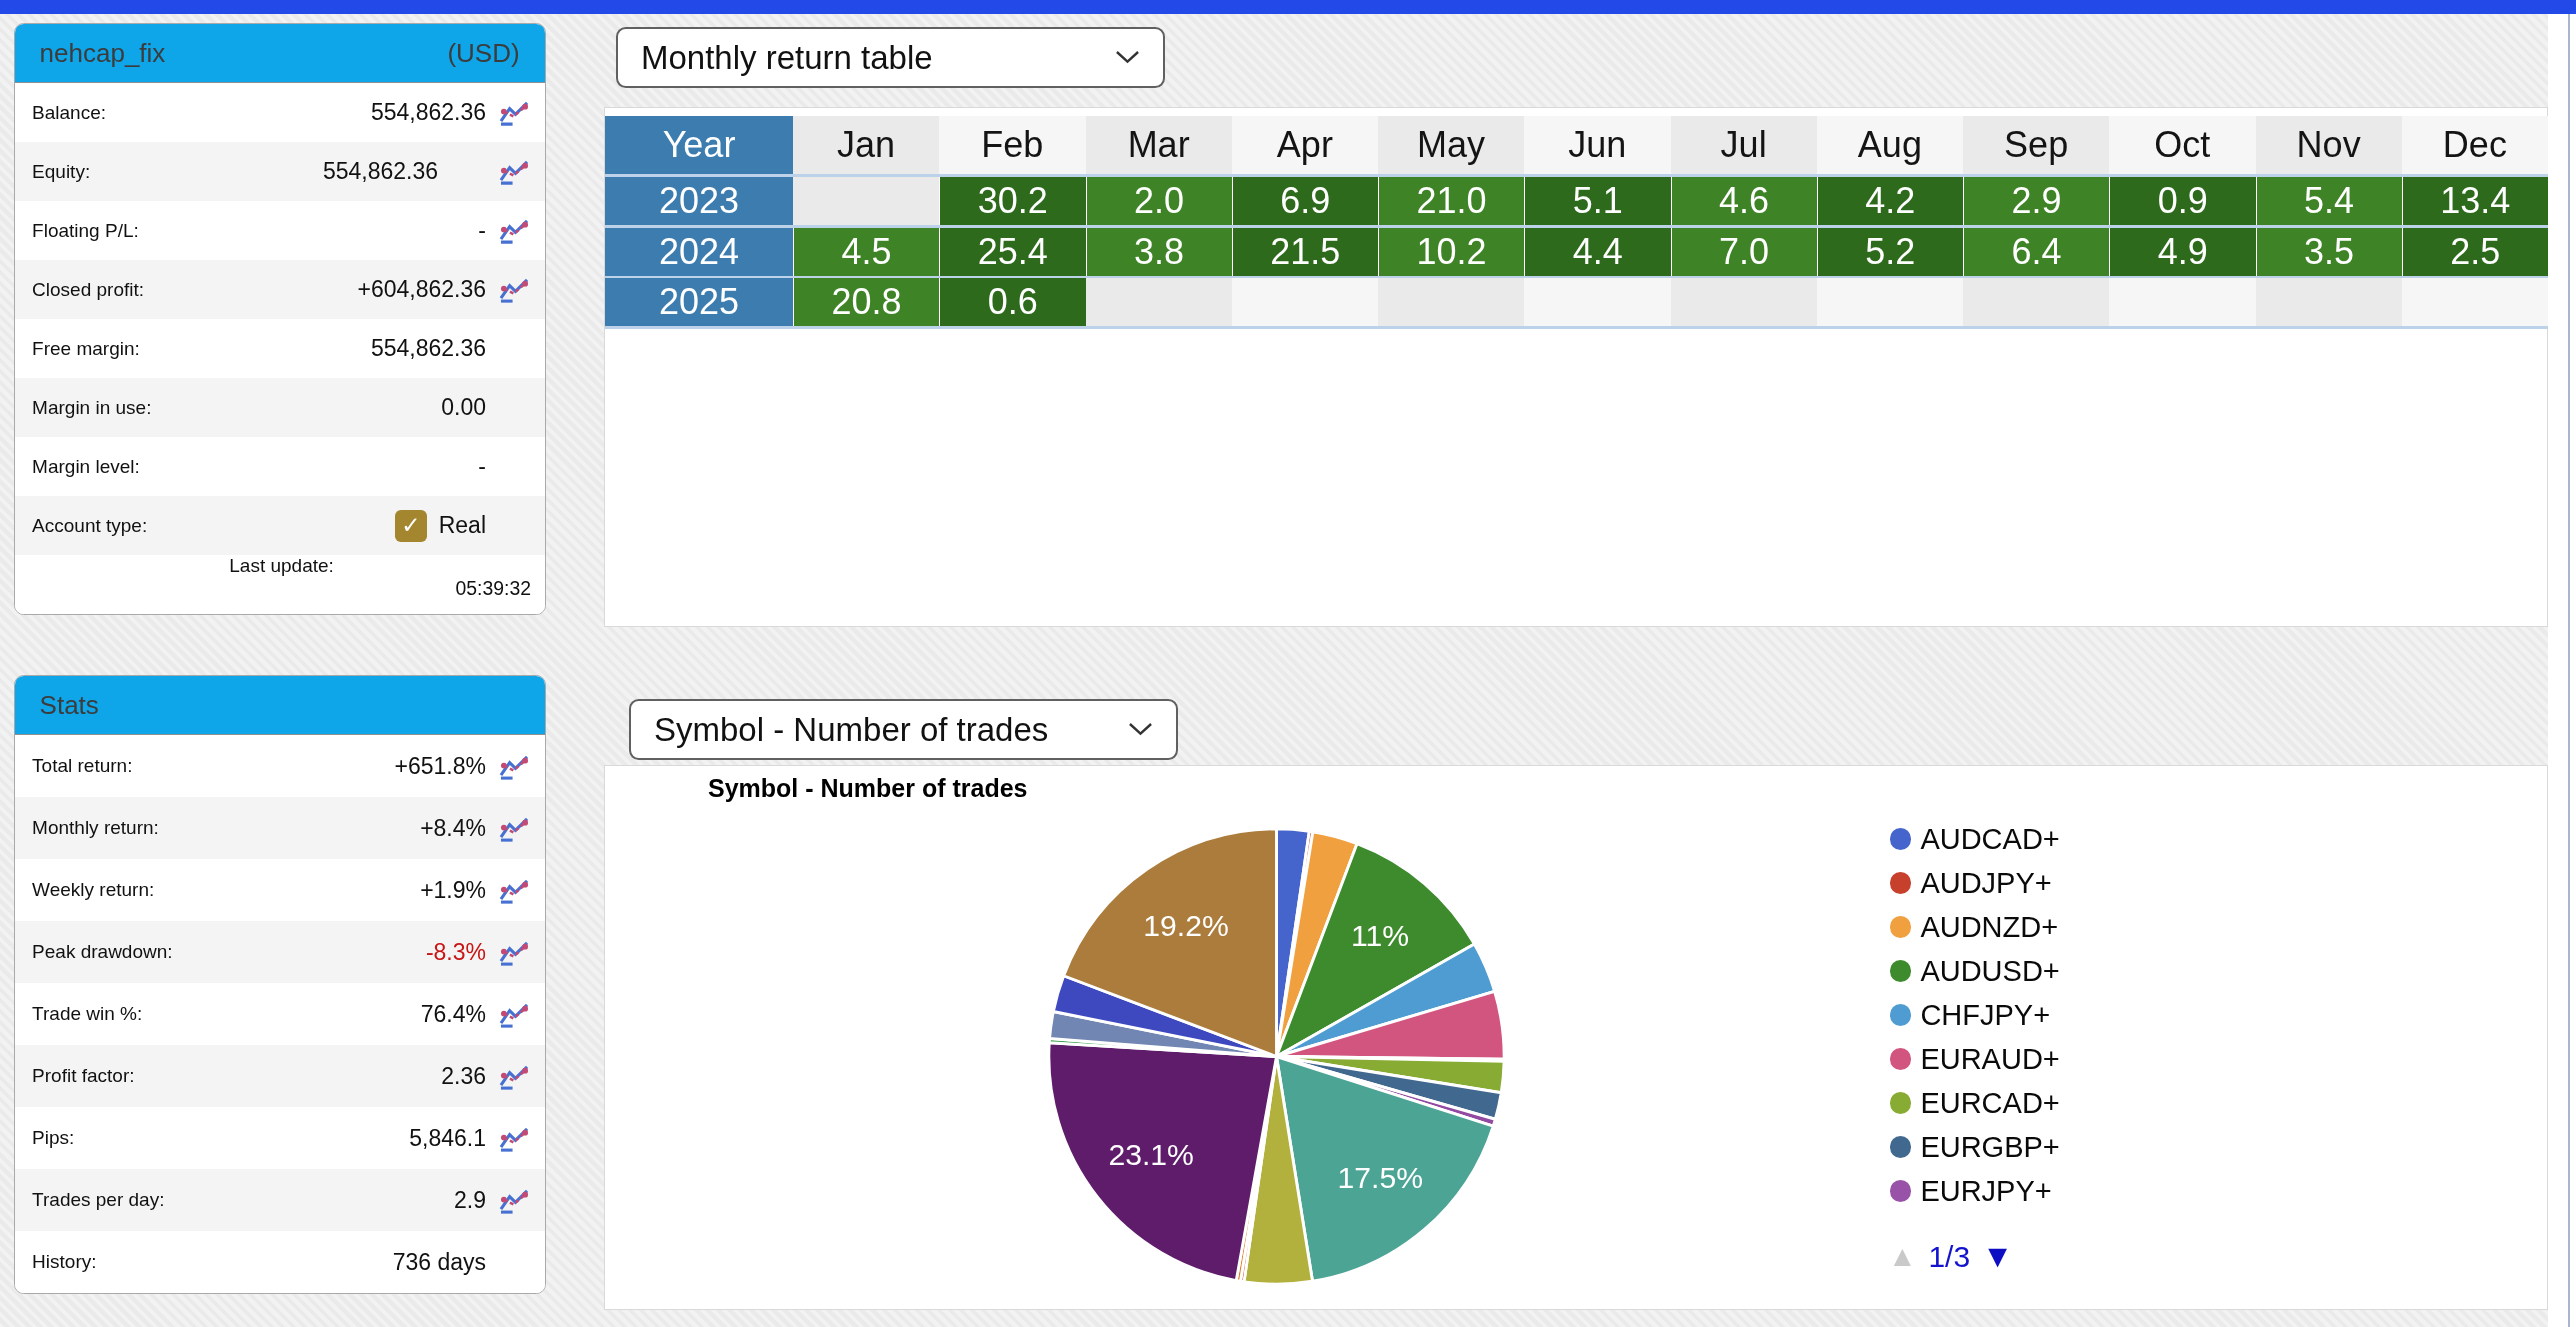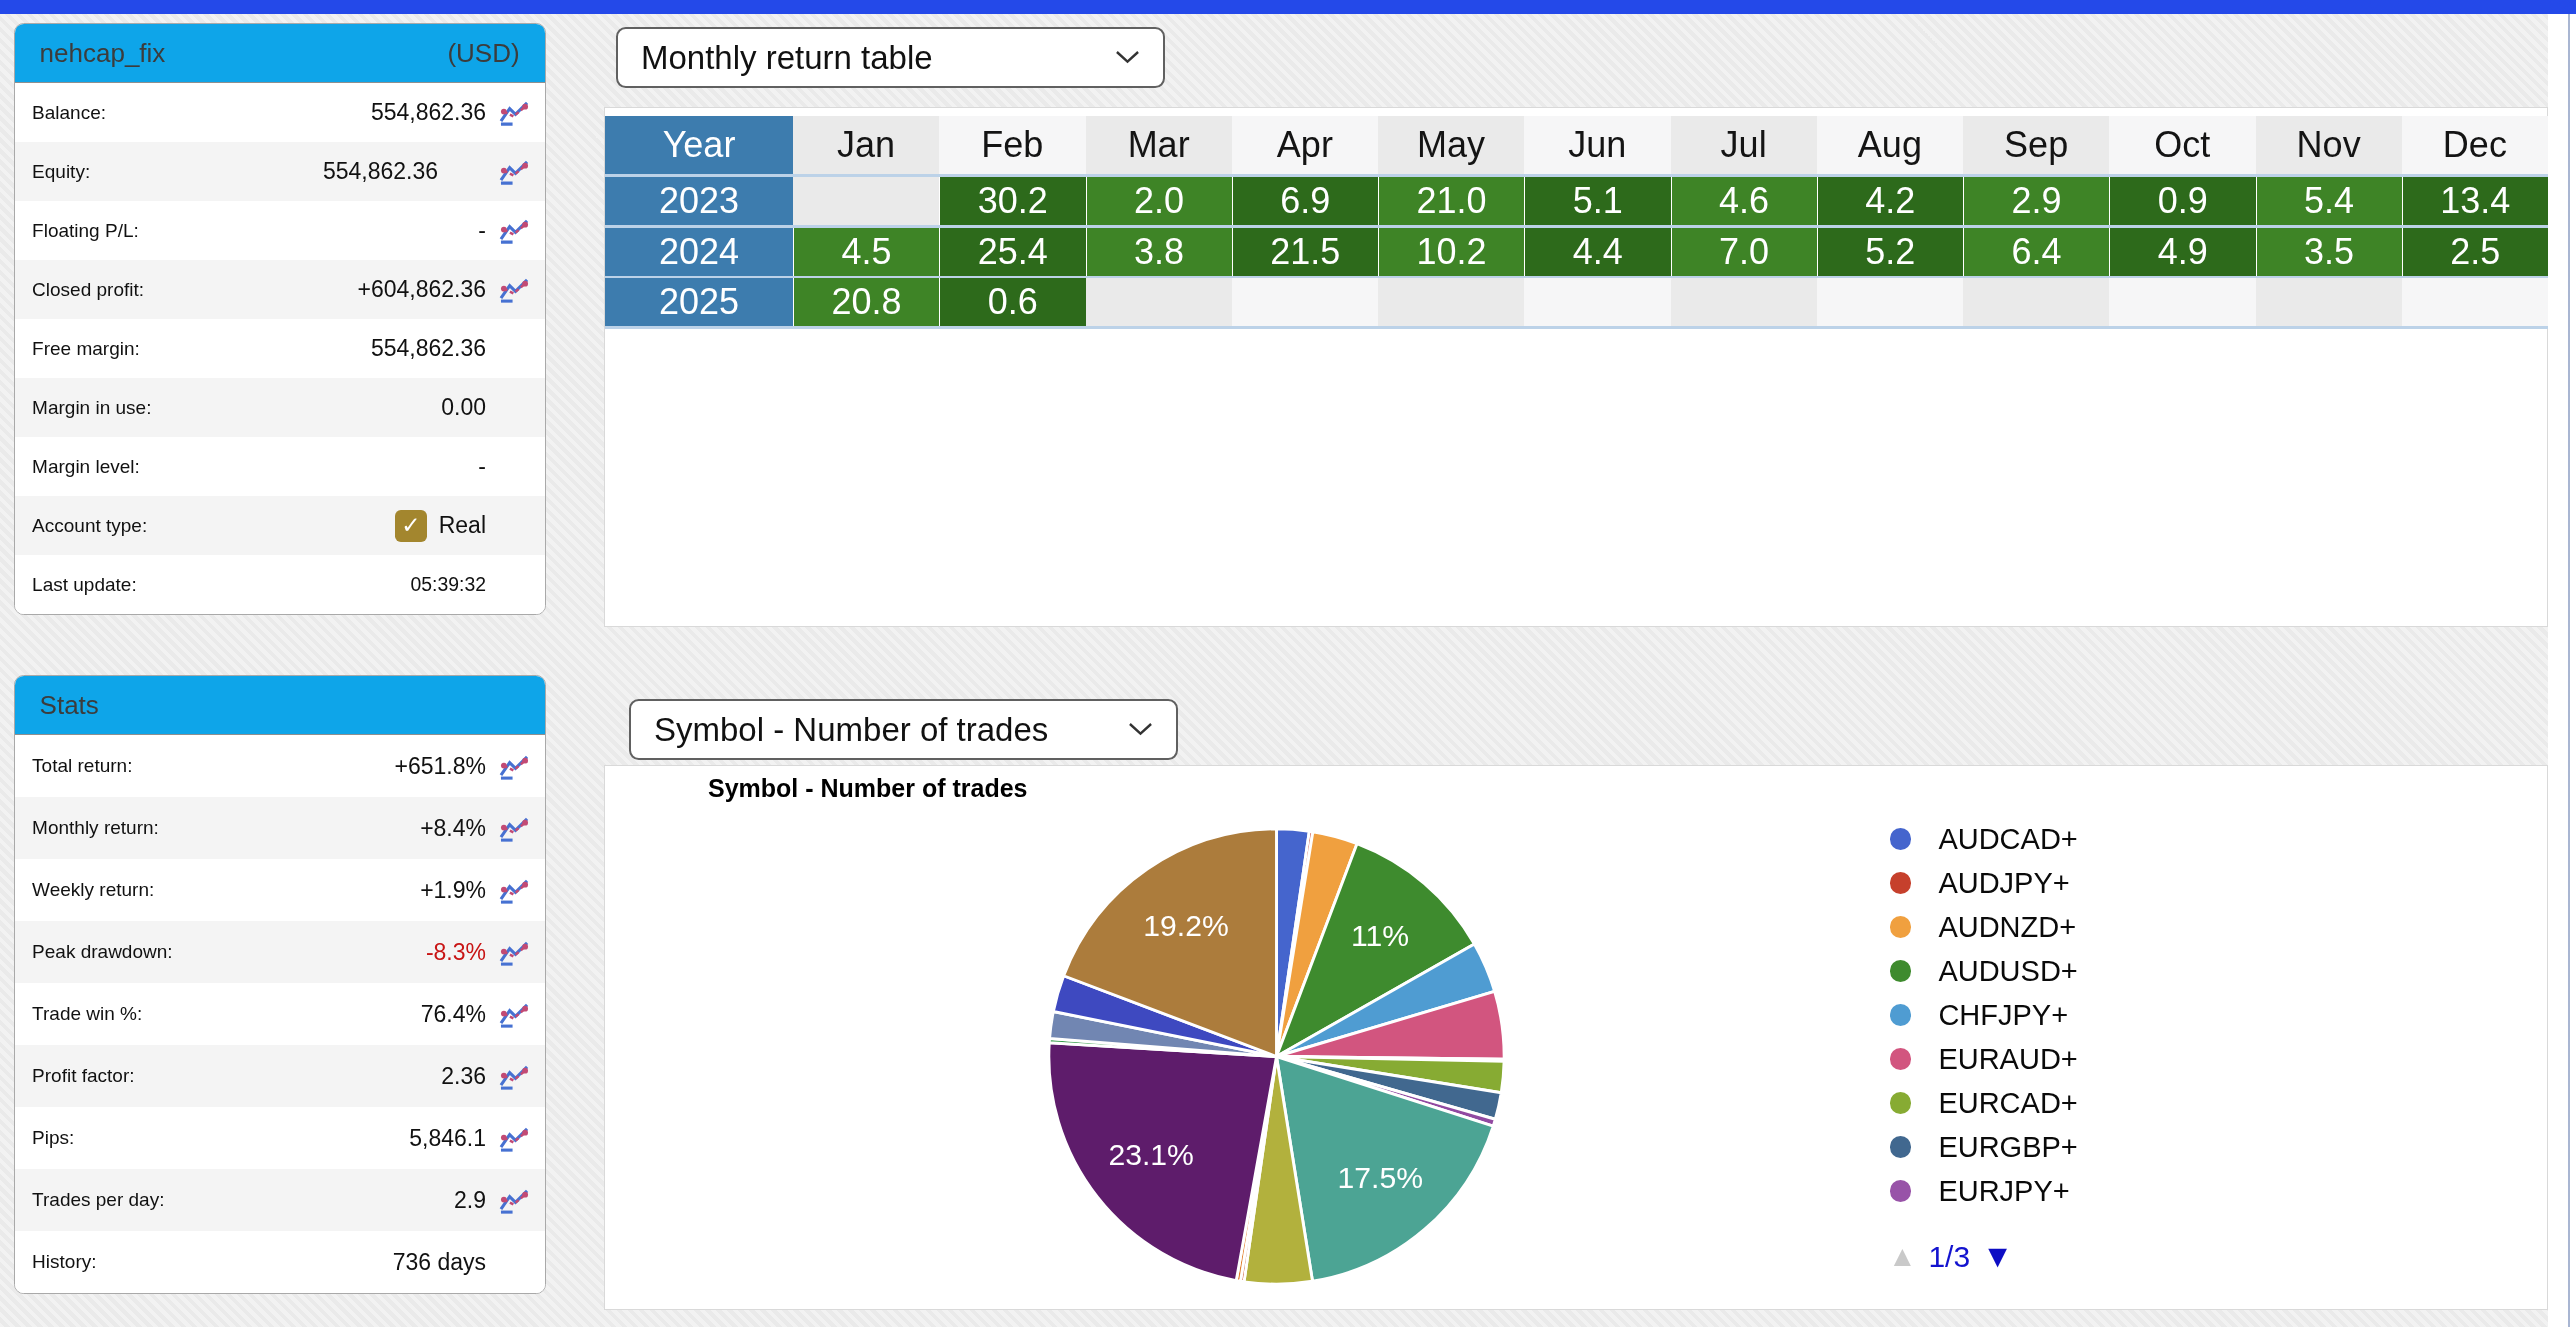--- a/index.html
+++ b/index.html
@@ -50,21 +50,21 @@
   .stripe-a{background:#eaeaea;}
   .stripe-b{background:#f6f6f7;}
   .g-light{background:#3e8426;color:#fff;border-left:1.9px solid #fff;}
   .g-dark{background:#2d6a1b;color:#fff;border-left:1.9px solid #fff;}
 
   
   .chart-title{position:absolute;left:103px;top:7.8px;font-size:25px;font-weight:bold;color:#000;}
   #pie{position:absolute;left:438px;top:57px;}
   .pie-label{font-size:31px;fill:#ffffff;}
   #legend{position:absolute;left:1285px;top:51px;}
-  .leg-item{display:flex;align-items:center;height:44px;gap:27px;}
+  .leg-item{display:flex;align-items:center;height:44px;gap:9px;}
   .leg-dot{width:21.4px;height:21.4px;border-radius:50%;}
   .leg-text{font-size:29px;color:#0a0a0a;}
   .pager{position:absolute;left:1283px;top:472px;display:flex;align-items:center;gap:11.7px;}
   .pg-up{font-size:29px;color:#c9c9c9;cursor:pointer;}
   .pg-num{font-size:30px;color:#1313cf;}
   .pg-down{font-size:32px;color:#0d0dc4;cursor:pointer;}
 </style>
 </head>
 <body>
 
@@ -161,21 +161,21 @@
           <span class="s-icon"></span>
         </div>
         <div class="s-row alt" style="height: 59px;">
           <span class="s-label">Account type:</span>
           <span class="s-value">
             <span class="cb">✓</span>
             <span>Real</span>
           </span>
           <span class="s-icon"></span>
         </div>
-        <div class="s-row" style="height: 59px;">
+        <div class="s-row" style="height: 59px; flex-direction: column;">
           <span class="s-label">Last update:</span>
           <span class="s-value small">
             <span>05:39:32</span>
           </span>
           <span class="s-icon"></span>
         </div>
       </div>
   </section>
 
   <section class="panel" id="stats-panel">

